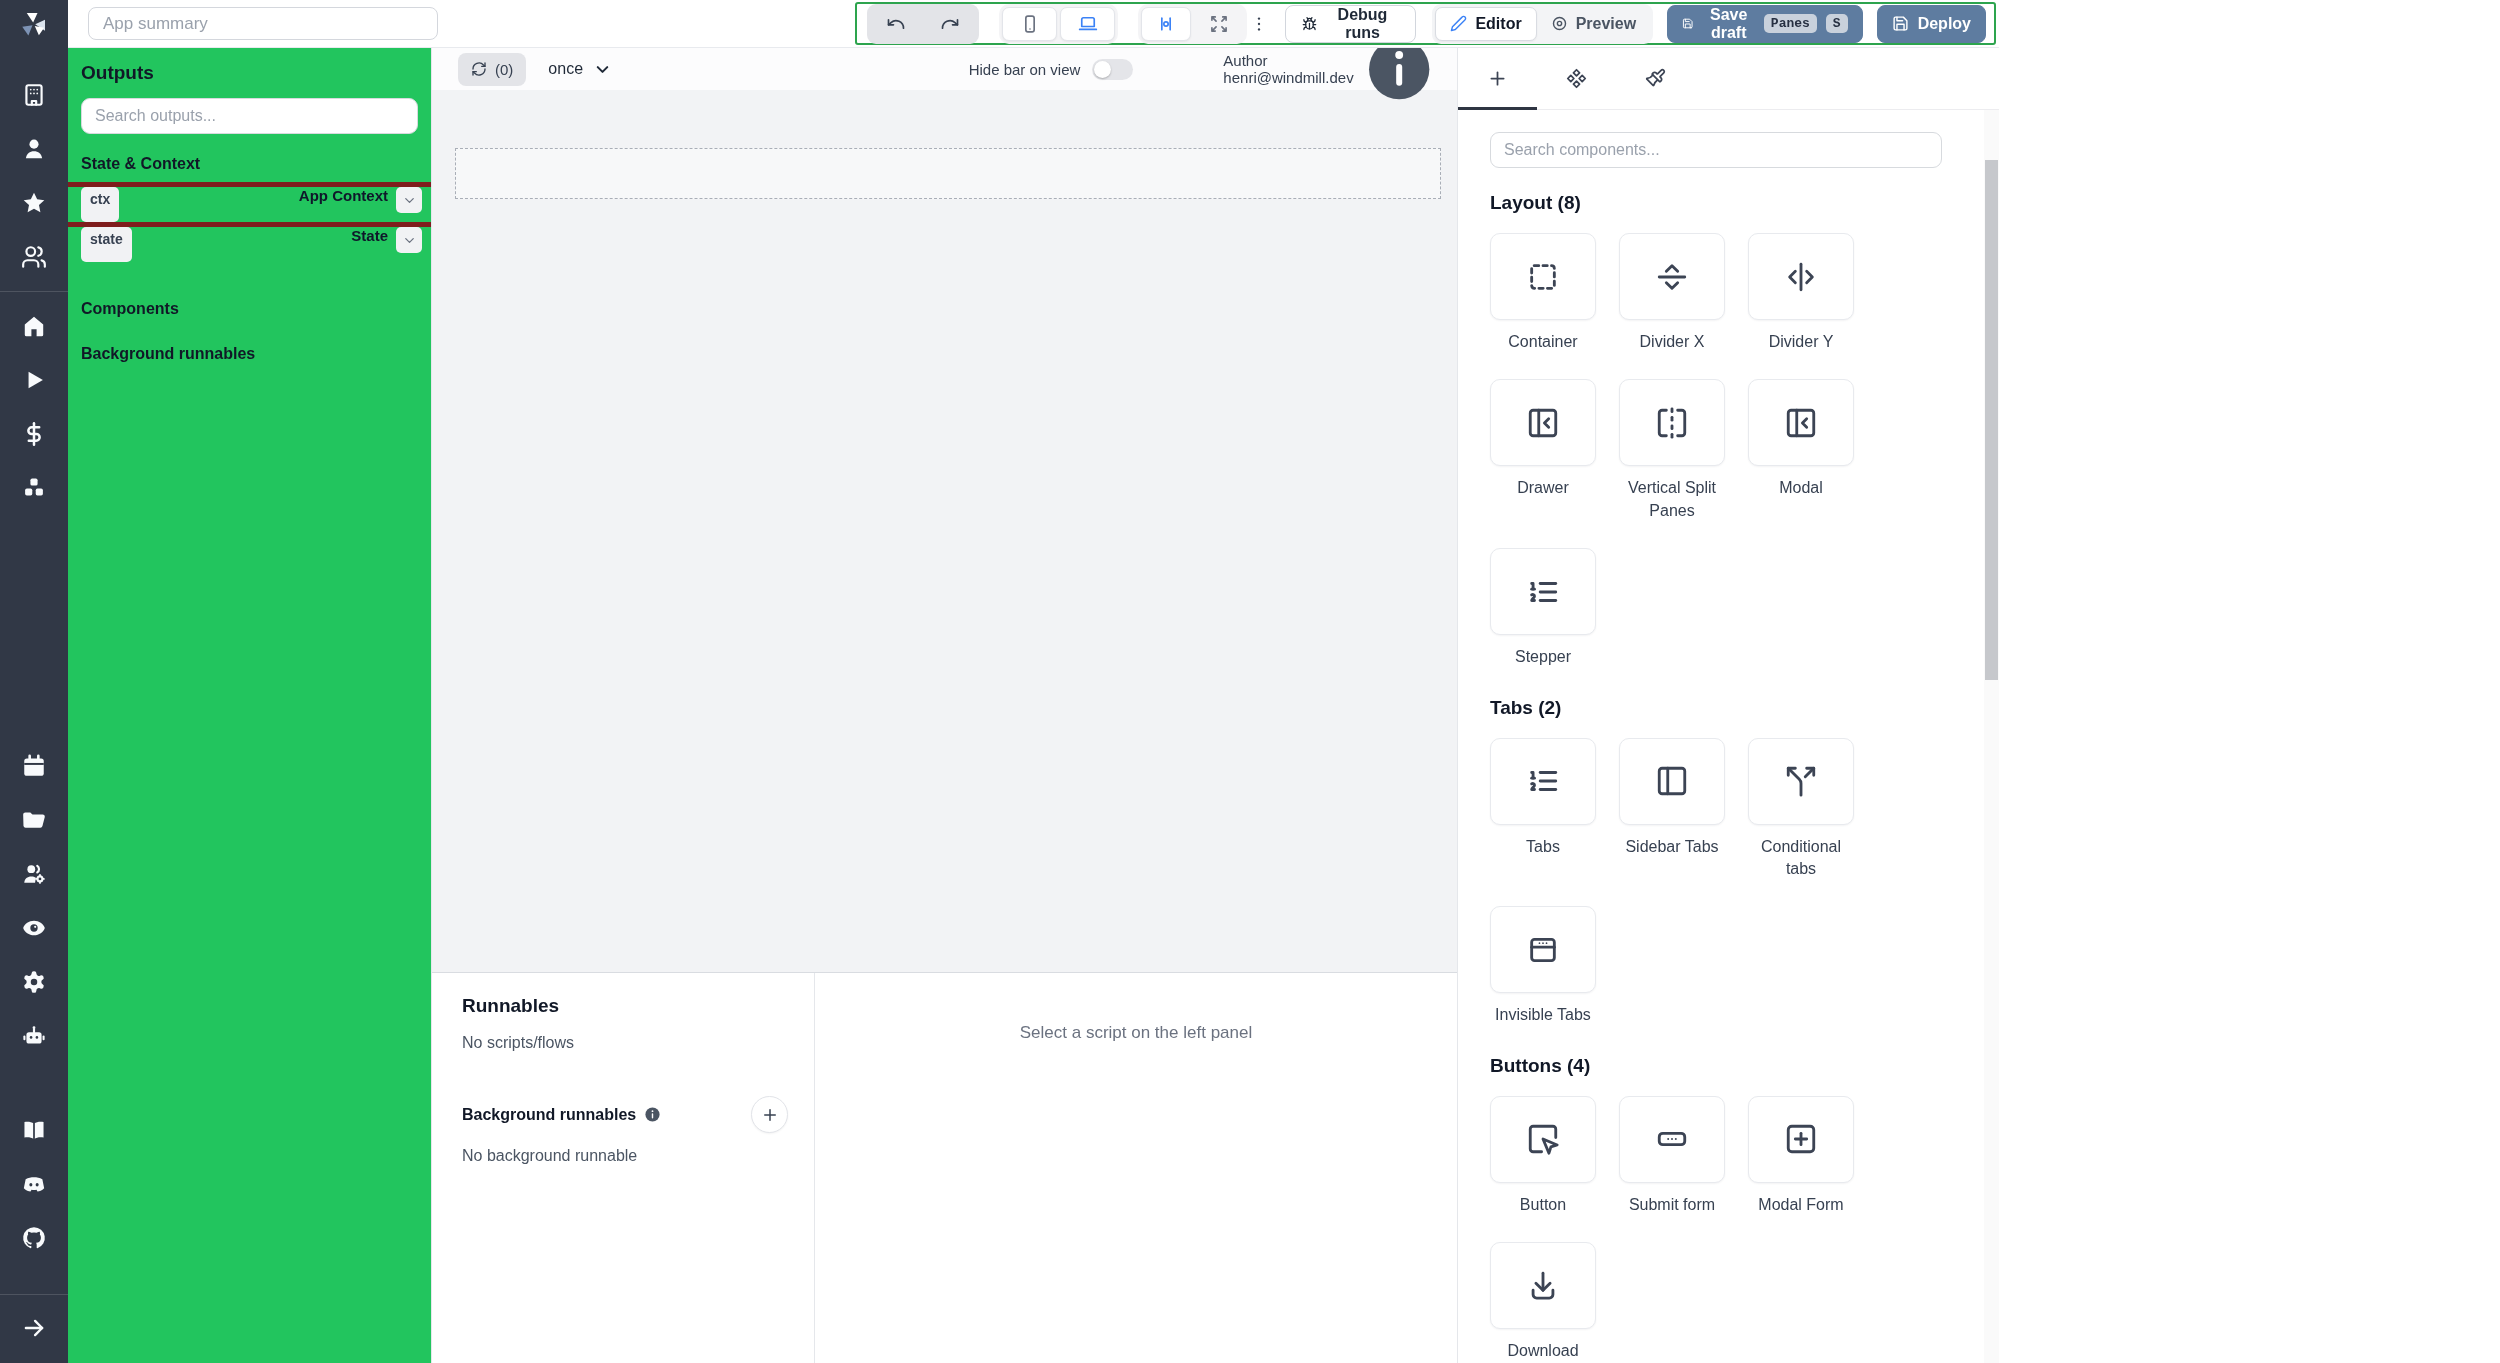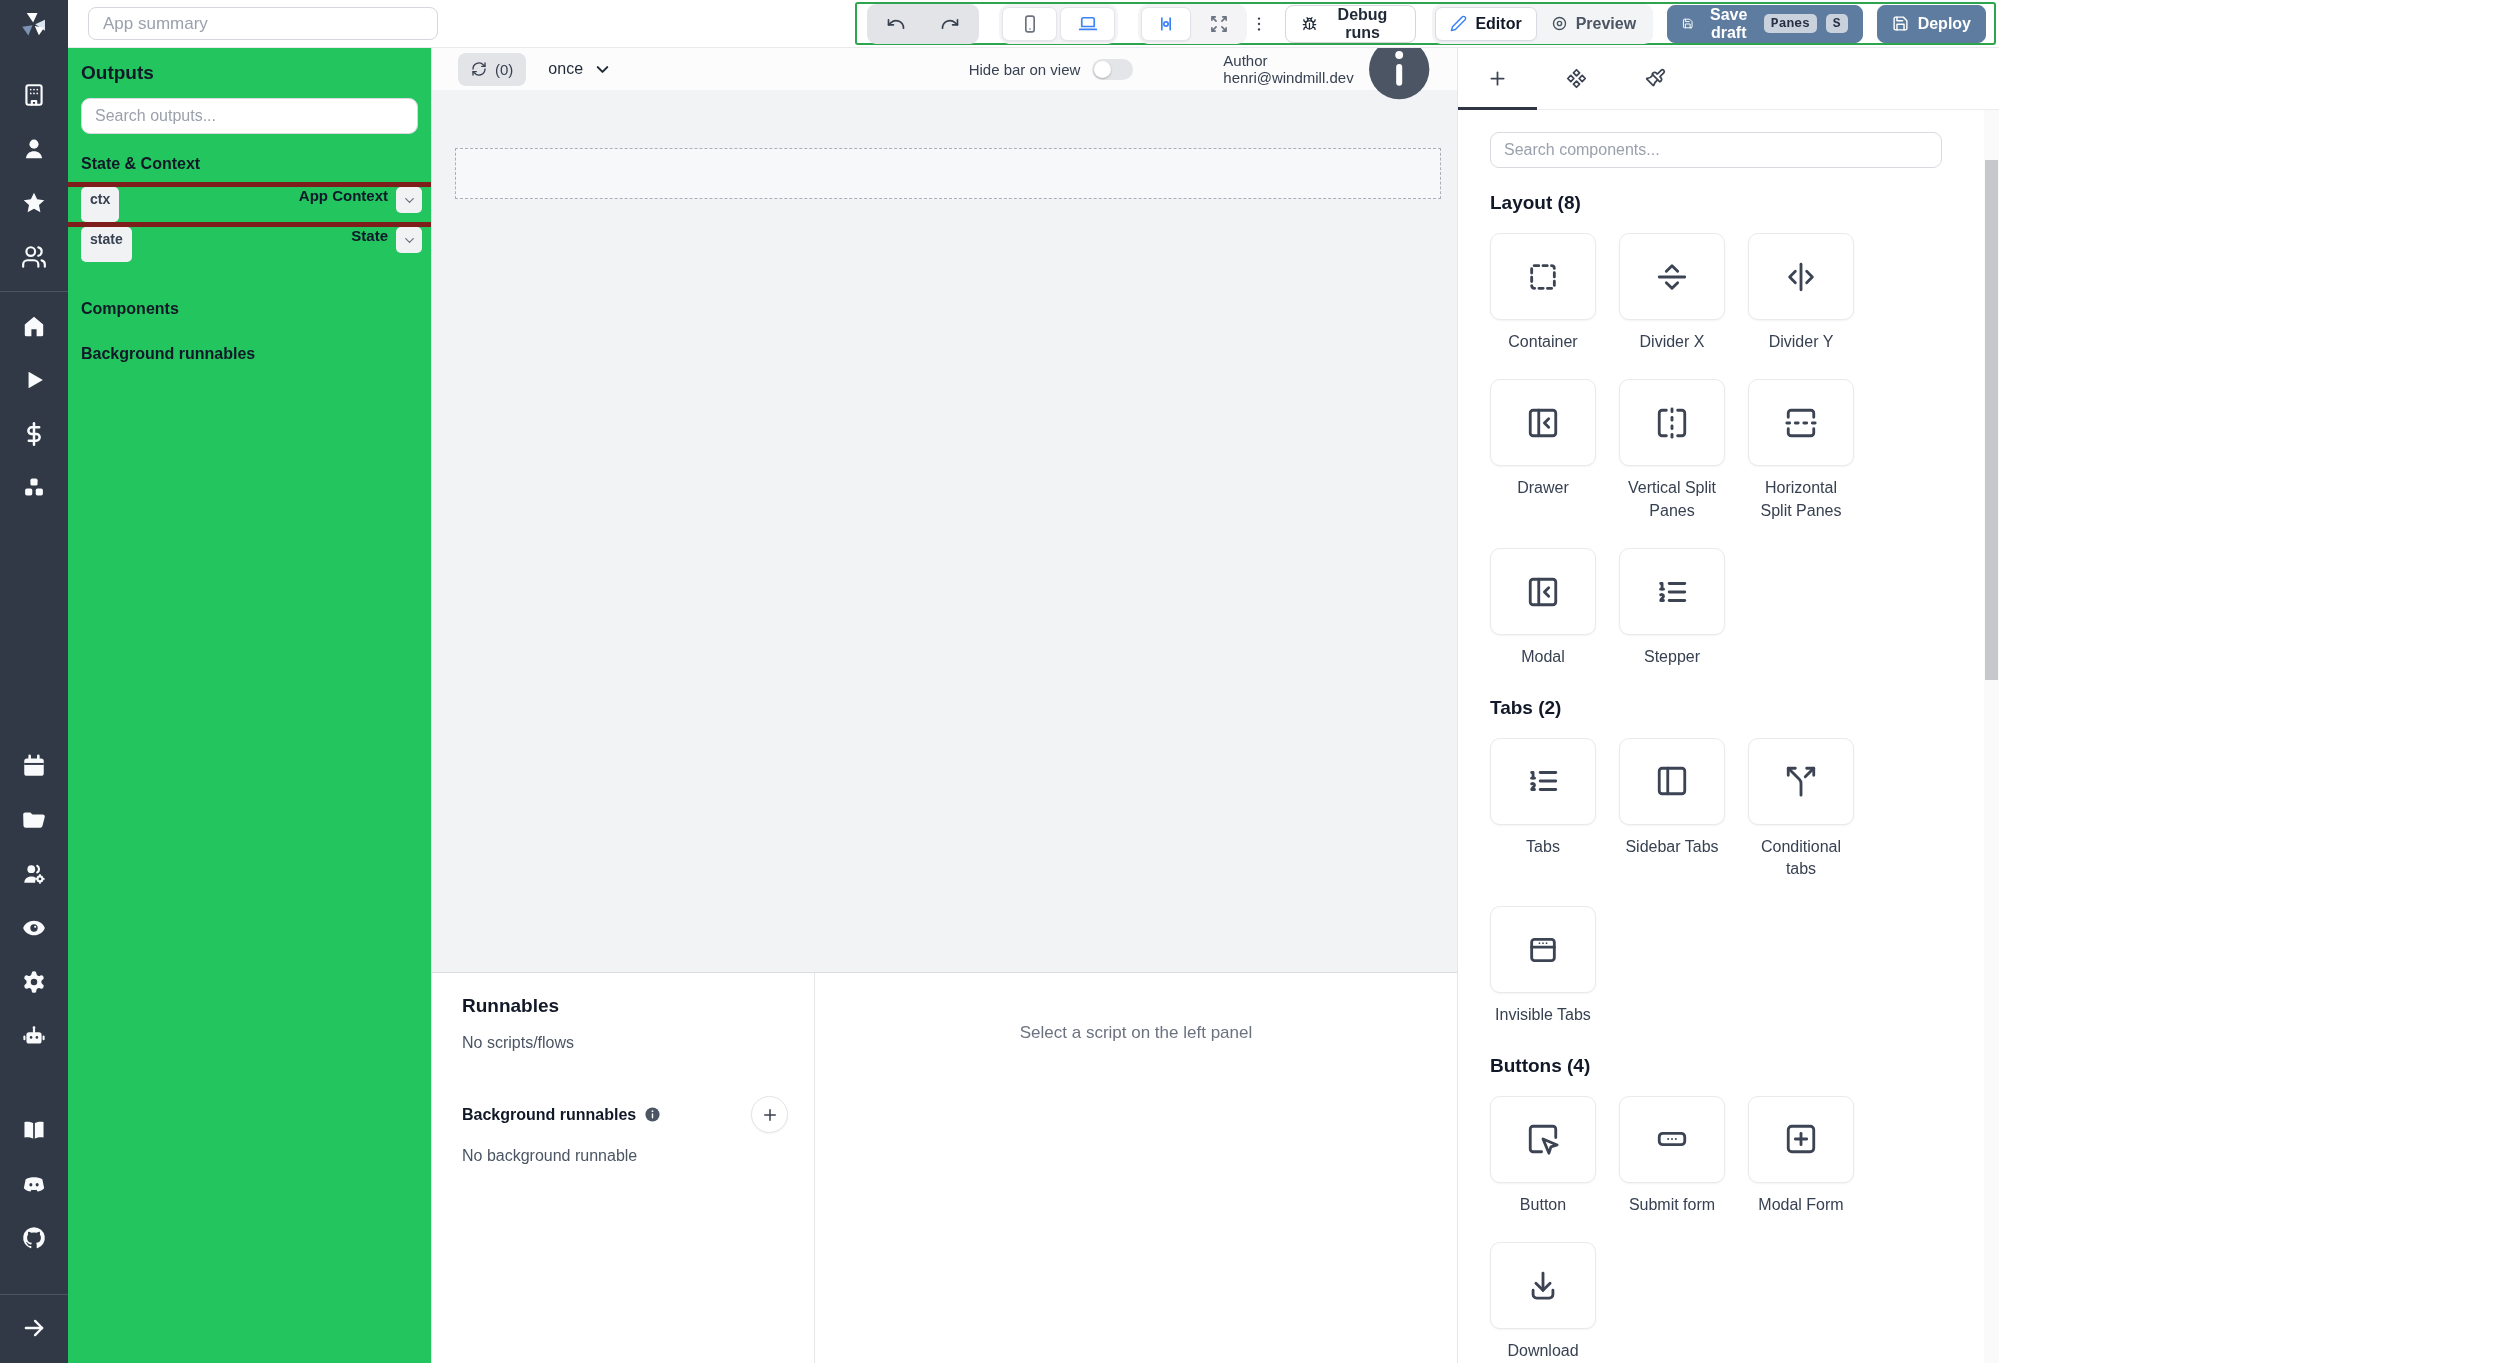--- a/index.html
+++ b/index.html
@@ -591,35 +591,20 @@
                       <path d="M12 2v2"></path>
                     </svg>
                   </span>
                 </div>
                 <div class="comp-label">Vertical Split Panes</div>
               </div>
               <div class="comp-cell">
                 <div class="comp-card">
                   <span style="width:34px;height:34px;display:inline-flex">
                     <svg viewBox="0 0 24 24" width="24" height="24" fill="none" stroke="currentColor" stroke-width="2" stroke-linecap="round" stroke-linejoin="round" style="width:100%;height:100%;display:block">
-                      <path d="M21 8V5a2 2 0 0 0-2-2H5a2 2 0 0 0-2 2v3"></path>
-                      <path d="M21 16v3a2 2 0 0 1-2 2H5a2 2 0 0 1-2-2v-3"></path>
-                      <path d="M4 12H2"></path>
-                      <path d="M10 12H8"></path>
-                      <path d="M16 12h-2"></path>
-                      <path d="M22 12h-2"></path>
-                    </svg>
-                  </span>
-                </div>
-                <div class="comp-label">Horizontal Split Panes</div>
-              </div>
-              <div class="comp-cell">
-                <div class="comp-card">
-                  <span style="width:34px;height:34px;display:inline-flex">
-                    <svg viewBox="0 0 24 24" width="24" height="24" fill="none" stroke="currentColor" stroke-width="2" stroke-linecap="round" stroke-linejoin="round" style="width:100%;height:100%;display:block">
                       <rect x="3" y="3" width="18" height="18" rx="2"></rect>
                       <path d="M9 3v18"></path>
                       <path d="m16 15-3-3 3-3"></path>
                     </svg>
                   </span>
                 </div>
                 <div class="comp-label">Modal</div>
               </div>
               <div class="comp-cell">
                 <div class="comp-card">

